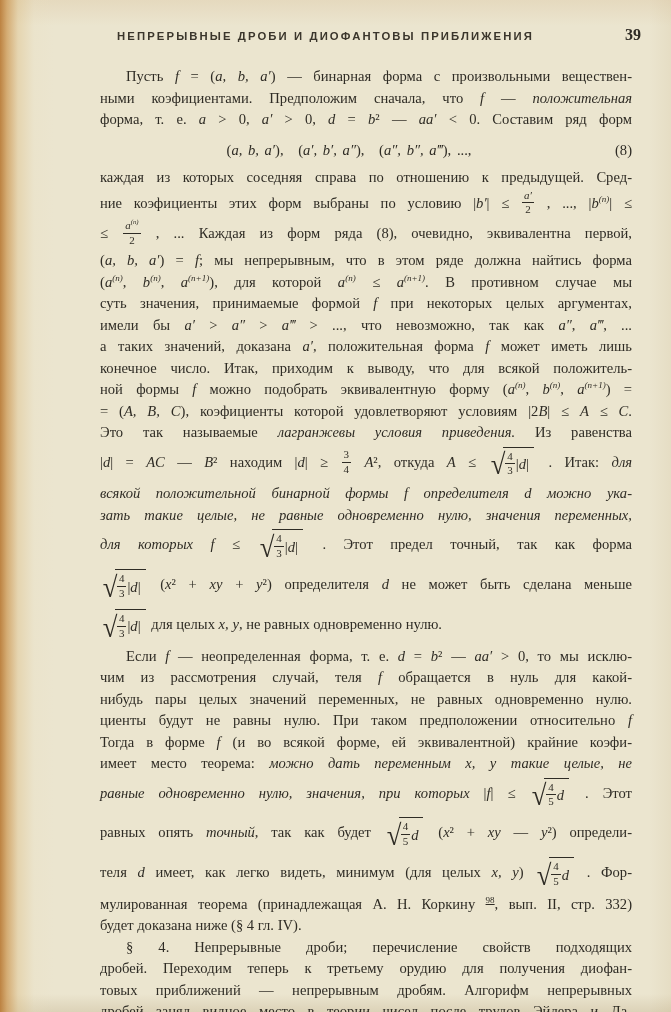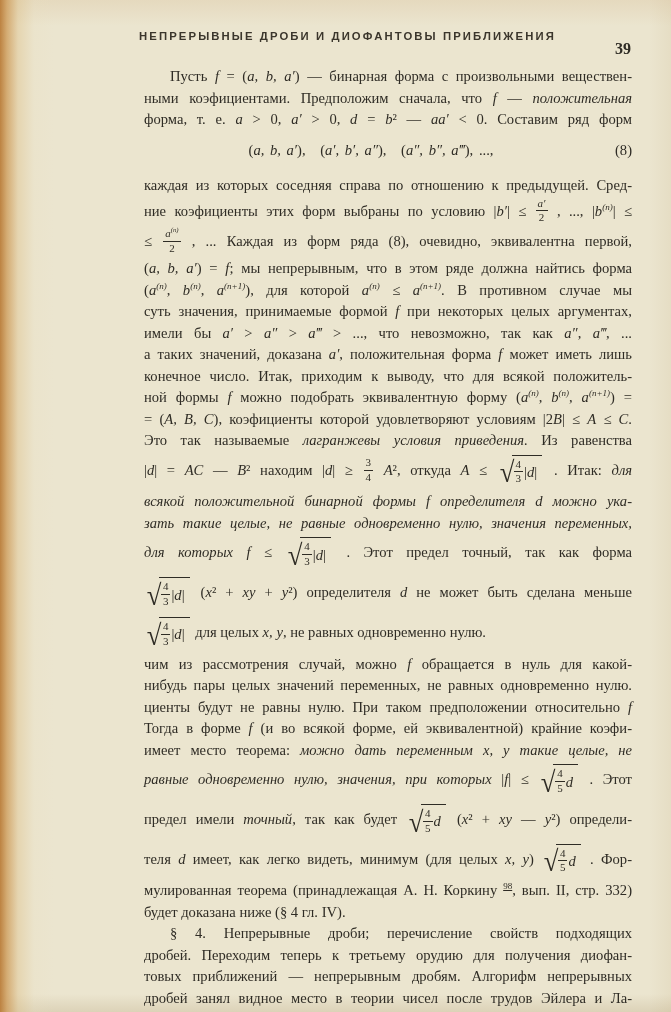--- a/index.html
+++ b/index.html
@@ -9,32 +9,31 @@
     background:#ebe5cf;
   }
   .paper{
     position:absolute;inset:0;
     background-color:#ebe5cf;
     background-image:
       linear-gradient(to right, rgba(186,125,58,0.95) 0px, rgba(206,156,90,0.78) 7px, rgba(222,193,138,0.45) 18px, rgba(233,221,188,0.18) 34px, rgba(235,229,207,0) 54px),
       linear-gradient(to bottom, rgba(214,186,146,0.28) 0px, rgba(235,229,207,0) 26px),
       linear-gradient(to top, rgba(160,135,90,0.20) 0px, rgba(235,229,207,0) 18px),
       linear-gradient(to left, rgba(205,185,145,0.18) 0px, rgba(235,229,207,0) 22px);
-    padding-left: 44px;
   }
   .running-head{position:relative;height:18px;margin-top:28px;}
   .head-title{
     position:absolute;left:60px;right:80px;top:2px;text-align:center;
     font-family:"Liberation Sans", sans-serif;
     font-size:11.3px;font-weight:bold;letter-spacing:2.1px;color:#3b362c;
   }
   .page-num{
-    position:absolute;right:40px;top:-2px;
+    position:absolute;right:30px;top:-2px;
     font-family:"Liberation Serif", serif;
-    font-size:16px;font-weight:bold;color:#2f2c25;margin-top:14px;
+    font-size:16px;font-weight:bold;color:#2f2c25;
   }
   .textblock{
     position:relative;
     margin:20px 39px 0 100px;
     font-size:14.6px;color:#2f2c25;
     line-height:21.5px;
   }
   .line{
     text-align:justify;text-align-last:justify;
     min-height:21.5px;
@@ -55,21 +54,21 @@
   .sqrt{display:inline-flex;align-items:center;vertical-align:middle;margin:3px 2px;}
   .rsign{
     font-style:normal;font-size:29px;line-height:26px;font-weight:400;
     display:inline-block;transform:scaleX(.92) translateY(1px);
   }
   .rc{
     border-top:1.4px solid currentColor;
     display:inline-flex;align-items:center;
     padding:2px 5px 0 1px;margin-left:-3px;
   }
-  .eqrow{display:flex;align-items:center;margin:9px 0 14px 0;justify-content:flex-end;}
+  .eqrow{display:flex;align-items:center;margin:9px 0 6px 0;justify-content:flex-end;}
   .eqbody{flex:1;text-align:center;word-spacing:2px;}
   .eqnum{width:34px;text-align:right;}
 </style>
 </head>
 <body>
 
 <div class="paper">
   <div class="running-head">
     <span class="head-title">НЕПРЕРЫВНЫЕ ДРОБИ И ДИОФАНТОВЫ ПРИБЛИЖЕНИЯ</span>
     <span class="page-num">39</span>
@@ -146,37 +145,38 @@
           <span class="rc">
             <span class="frac">
               <span class="num"><span>4</span></span>
               <span class="den"><span>3</span></span>
             </span>
             <span> |</span>
             <span class="it">d</span>
             <span>|</span>
           </span>
         </span><span> для целых </span><span class="it">x, y</span><span>, не равных одновременно нулю.</span></div>
-      <div class="line"><span>чим из рассмотрения случай, можно </span><span class="it">f</span><span> обращается в нуль для какой-</span></div>
+      <div class="line ind"><span>Если </span><span class="it">f</span><span> — неопределенная форма, т. е. </span><span class="it">d</span><span> = </span><span class="it">b</span><span>² — </span><span class="it">aa′</span><span> &gt; 0, то мы исклю-</span></div>
+      <div class="line"><span>чим из рассмотрения случай, теля </span><span class="it">f</span><span> обращается в нуль для какой-</span></div>
       <div class="line"><span>нибудь пары целых значений переменных, не равных одновременно нулю.</span></div>
       <div class="line"><span>циенты будут не равны нулю. При таком предположении относительно </span><span class="it">f</span></div>
       <div class="line"><span>Тогда в форме </span><span class="it">f</span><span> (и во всякой форме, ей эквивалентной) крайние коэфи-</span></div>
       <div class="line"><span>имеет место теорема: </span><span class="it">можно дать переменным x, y такие целые, не</span></div>
       <div class="line"><span class="it">равные одновременно нулю, значения, при которых </span><span>|</span><span class="it">f</span><span>| ≤ </span><span class="sqrt">
           <span class="rsign">√</span>
           <span class="rc">
             <span class="frac">
               <span class="num"><span>4</span></span>
               <span class="den"><span>5</span></span>
             </span>
             <span> </span>
             <span class="it">d</span>
           </span>
         </span><span> . Этот</span></div>
-      <div class="line"><span>предел имели </span><span class="it">точный</span><span>, так как будет </span><span class="sqrt">
+      <div class="line"><span>равных опять </span><span class="it">точный</span><span>, так как будет </span><span class="sqrt">
           <span class="rsign">√</span>
           <span class="rc">
             <span class="frac">
               <span class="num"><span>4</span></span>
               <span class="den"><span>5</span></span>
             </span>
             <span> </span>
             <span class="it">d</span>
           </span>
         </span><span> (</span><span class="it">x</span><span>² + </span><span class="it">xy</span><span> — </span><span class="it">y</span><span>²) определи-</span></div>

